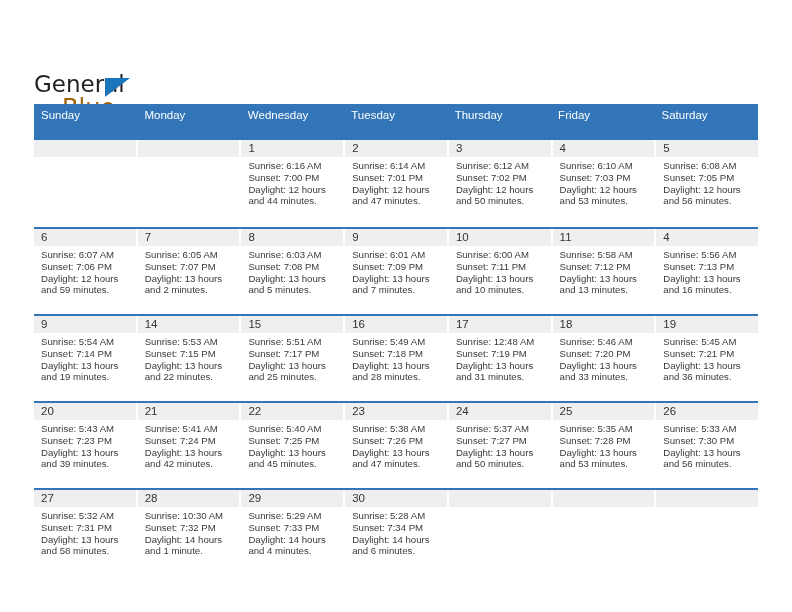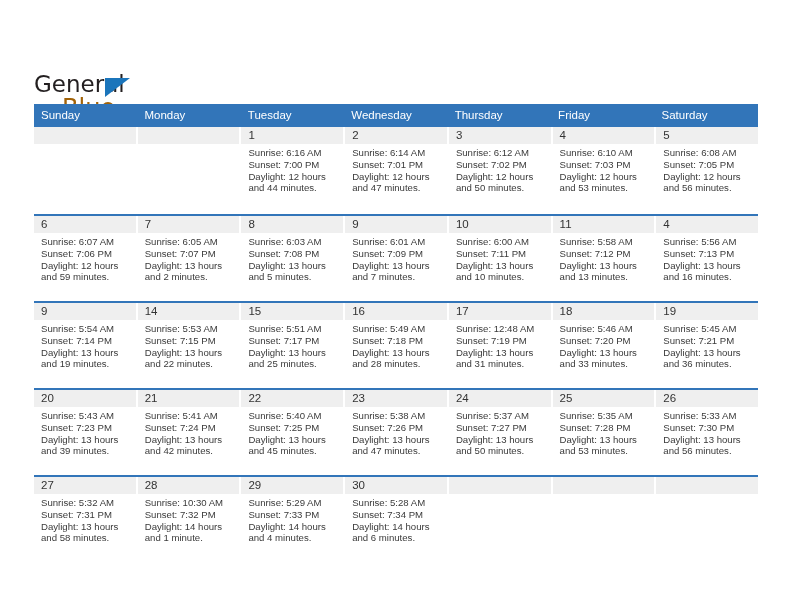--- a/index.html
+++ b/index.html
@@ -92,21 +92,21 @@
   
   .calendar {
     position: absolute;
     left: 34px;
     top: 104px;
     width: 724px;
   }
   .cal-head {
     display: flex;
     background: #3275b9;
-    height: 23px;
+    height: 36px;
   }
   .cal-head .hcell {
     flex: 1 1 0;
     color: #ffffff;
     font-size: 11.5px;
     line-height: 23px;
     padding-left: 7px;
     box-sizing: border-box;
     white-space: nowrap;
     overflow: hidden;
@@ -167,22 +167,22 @@
       <span class="brand-blue">Blue</span>
     </div>
 
 
   </div>
 
   <div class="calendar">
     <div class="cal-head">
         <div class="hcell">Sunday</div>
         <div class="hcell">Monday</div>
+        <div class="hcell">Wednesday</div>
         <div class="hcell">Tuesday</div>
-        <div class="hcell">Wednesday</div>
         <div class="hcell">Thursday</div>
         <div class="hcell">Friday</div>
         <div class="hcell">Saturday</div>
       </div>
     <div id="weeks-container">
         <div class="cal-row first">
           <div class="cal-cell">
             <div class="daynum blank"></div>
           </div>
           <div class="cal-cell">

